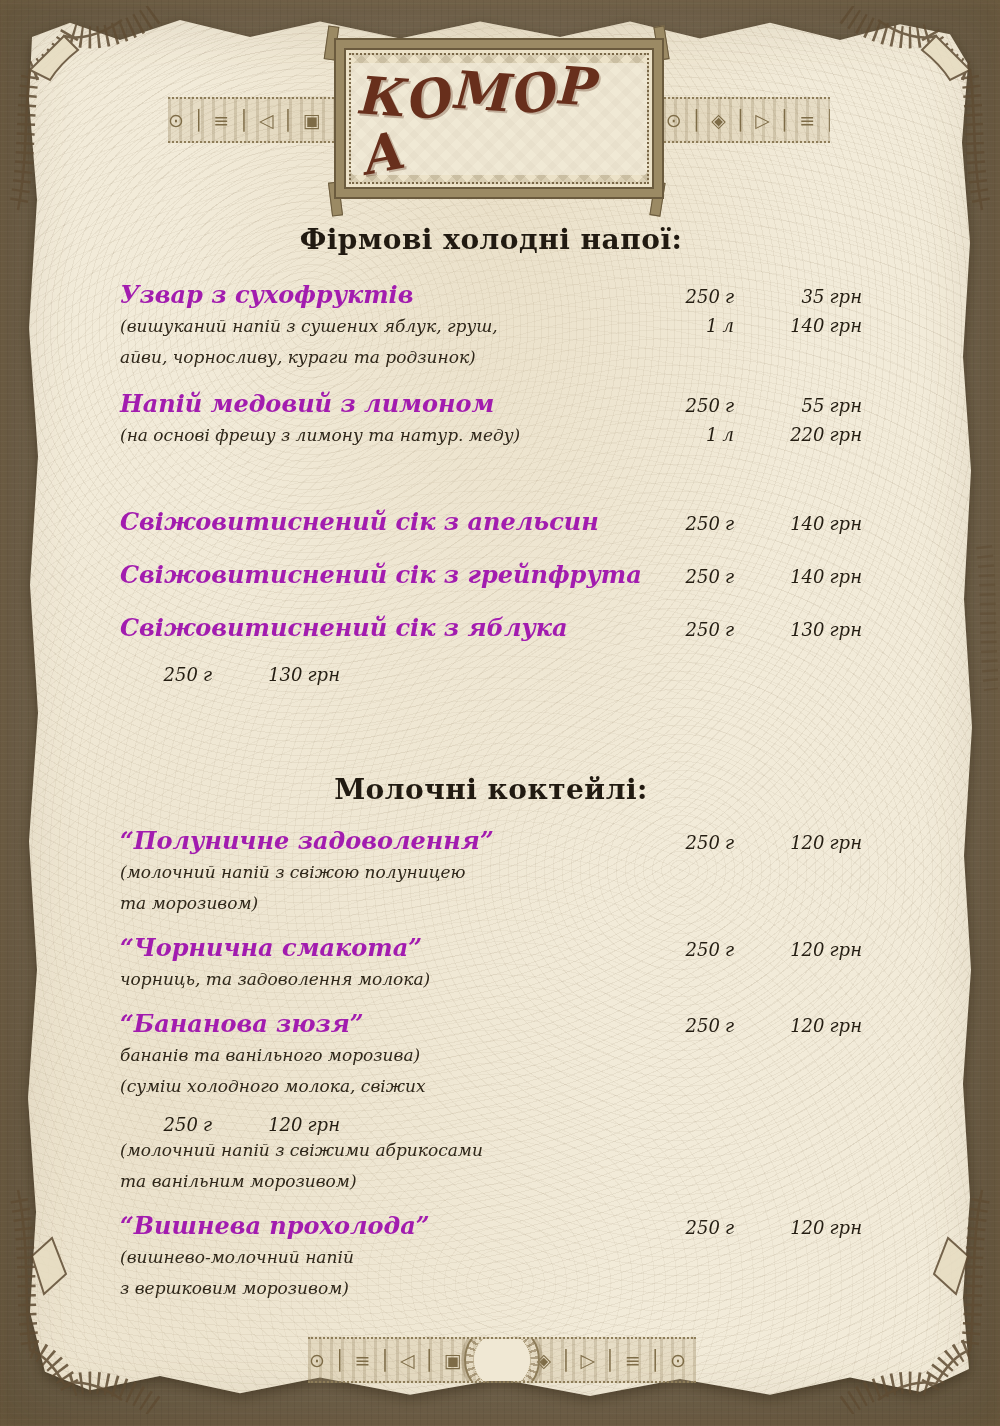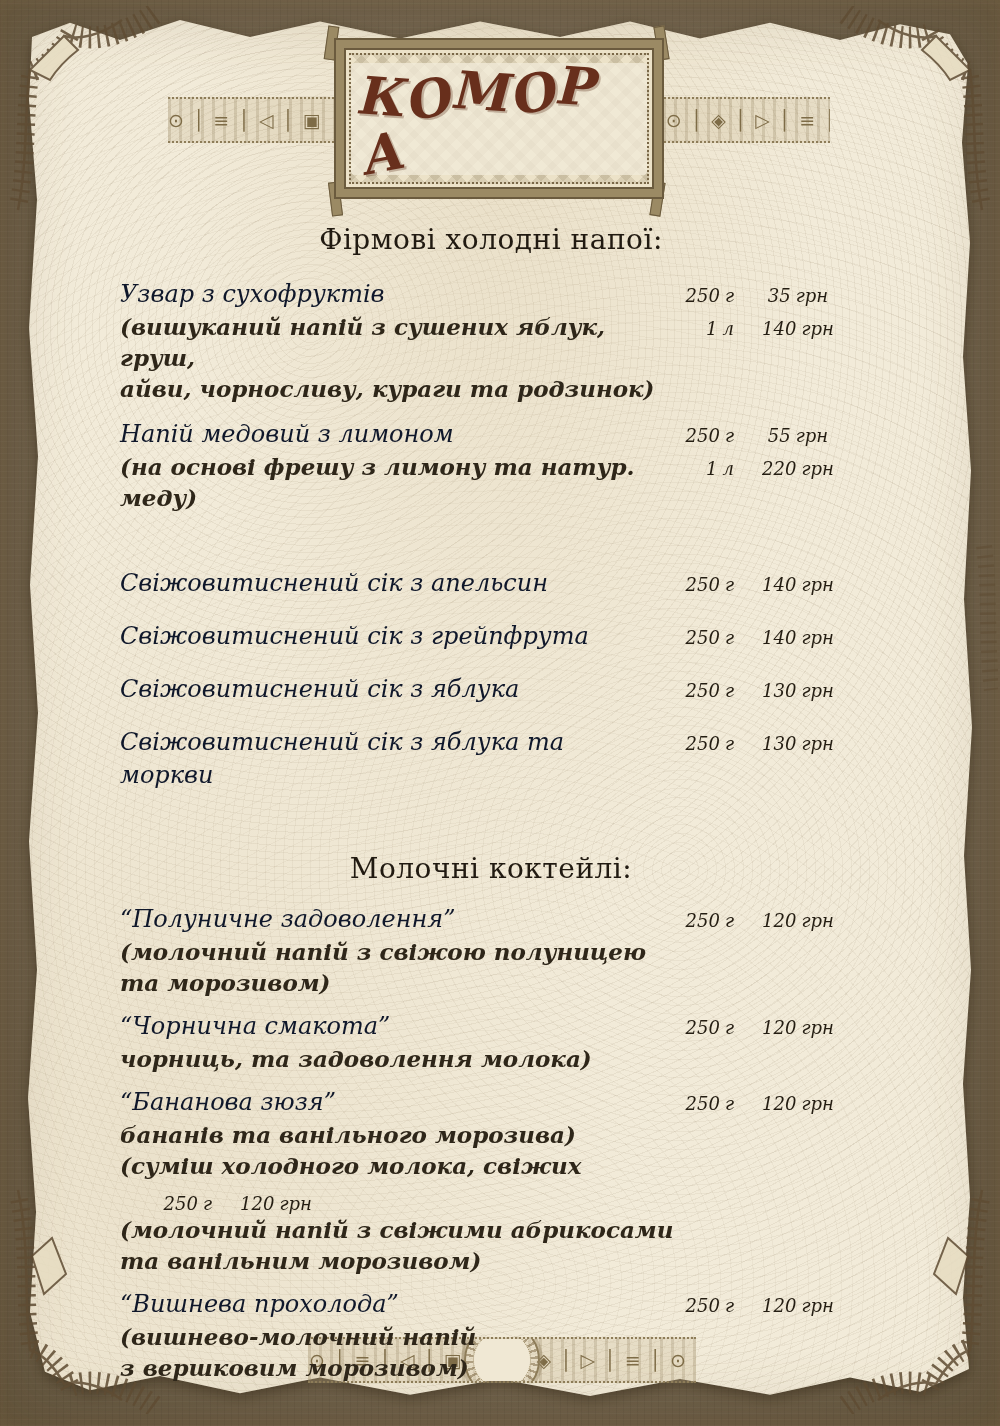--- a/index.html
+++ b/index.html
@@ -114,34 +114,34 @@
   }
   .stick.s1{ left:326px; top:26px;  transform:rotate(8deg);  }
   .stick.s2{ left:656px; top:26px;  transform:rotate(-9deg); }
   .stick.s3{ left:330px; top:182px; transform:rotate(-7deg); }
   .stick.s4{ left:652px; top:182px; transform:rotate(9deg);  }
 
   
   .content{ position:absolute; z-index:6; left:120px; top:223px; width:742px; color:#261f15; }
   h2.section-title{
     margin:0 0 22px 0; text-align:center;
-    font-size:28px; font-weight:normal; letter-spacing:.5px; color:#211a11;
-  }
-  h2.section-title.second{ margin-top:60px; margin-bottom:18px; }
+    font-size:28px; font-weight:bold; letter-spacing:.5px; color:#211a11;
+  }
+  h2.section-title.second{ margin-top:88px; margin-bottom:18px; }
 
   .menu-row{ display:flex; align-items:baseline; }
   .item{ margin-bottom:14px; }
   .item.gap-after{ margin-bottom:54px; }
   .item.juice{ margin-bottom:20px; }
   .item.milk{ margin-bottom:12px; }
 
-  .item-name{ flex:1; font-style:italic; font-weight:normal; font-size:24px; line-height:33px; color:#0f172a; }
-  .item-desc{ flex:1; font-style:italic; font-size:23px; line-height:31px; color:#2e2619;font-weight:bold; }
+  .item-name{ flex:1; font-style:italic; font-weight:bold; font-size:24px; line-height:33px; color:#a21caf; }
+  .item-desc{ flex:1; font-style:italic; font-size:17px; line-height:31px; color:#2e2619; }
   .col-vol{   width:92px;  text-align:right; white-space:nowrap; }
-  .col-price{ width:128px; text-align:center; white-space:nowrap; }
+  .col-price{ width:128px; text-align:right; white-space:nowrap; }
   .num { font-style:italic; font-size:18px; color:#241d12; }
   .unit{ font-style:italic; font-size:18px; color:#241d12; margin-left:5px; }
 </style>
 </head>
 <body>
 
 <div class="paper">
   <div class="paper-fill"></div>
   <div class="paper-shade"></div>
 </div>
@@ -251,21 +251,20 @@
   <div class="item juice">
     <div class="menu-row">
       <div class="item-name">Свіжовитиснений сік з яблука</div>
       <div class="col-vol"><span class="num">250</span><span class="unit">г</span></div>
       <div class="col-price"><span class="num">130</span><span class="unit">грн</span></div>
     </div>
   </div>
 
   <div class="item juice">
     <div class="menu-row">
-      <div class="item-name">Свіжовитиснений сік з яблука та моркви</div>
       <div class="col-vol"><span class="num">250</span><span class="unit">г</span></div>
       <div class="col-price"><span class="num">130</span><span class="unit">грн</span></div>
     </div>
   </div>
 
   <h2 class="section-title second">Молочні коктейлі:</h2>
 
   <div class="item milk">
     <div class="menu-row">
       <div class="item-name">“Полуничне задоволення”</div>

